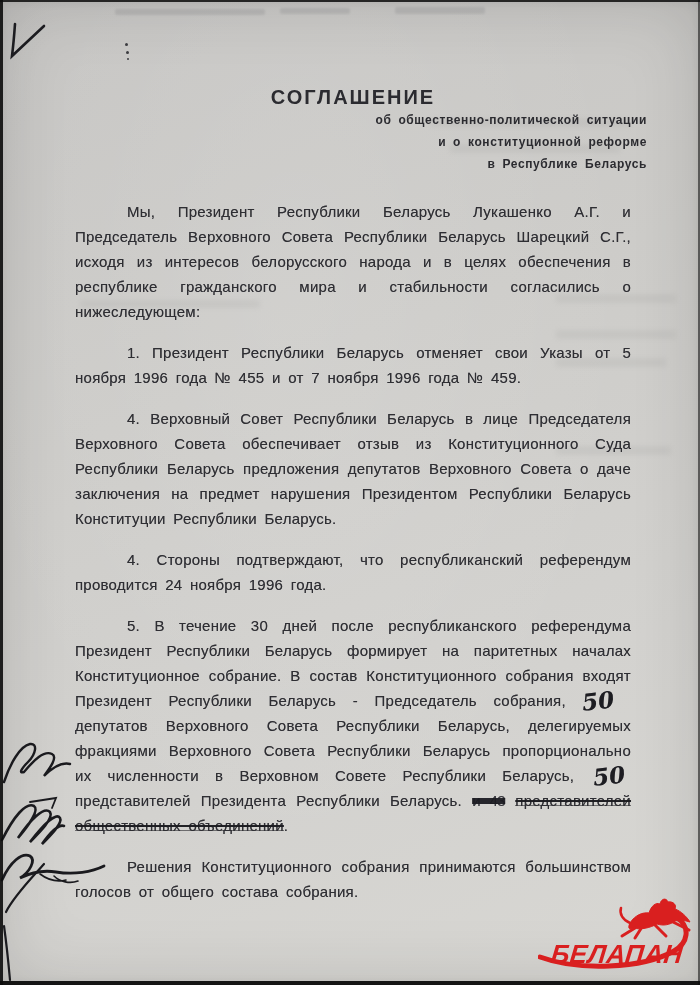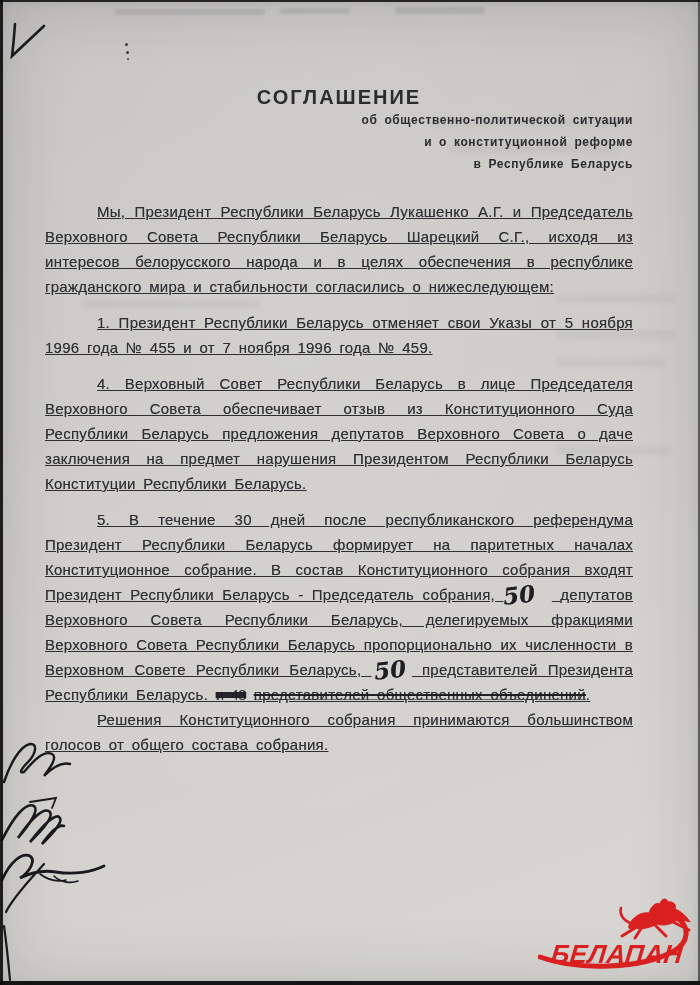--- a/index.html
+++ b/index.html
@@ -17,40 +17,39 @@
     color:#2e2e33;
   }
   
   .edge{position:absolute;background:#0c0c0c;z-index:9;}
   .edge.top{left:0;top:0;width:700px;height:2px;opacity:.85;}
   .edge.left{left:0;top:0;width:3px;height:985px;opacity:.9;}
   .edge.right{right:0;top:0;width:2px;height:985px;opacity:.55;}
   .edge.bottom{left:0;bottom:0;width:700px;height:4px;opacity:.95;}
 
   .content{
-    position:absolute;left:45px;top:86px;width:588px;
+    position:absolute;left:59px;top:86px;width:588px;
     filter:blur(0.25px);
   }
   .doc-title{
     text-align:center;font-weight:bold;
     font-size:20px;letter-spacing:2px;color:#2b2b30;
   }
   .doc-subtitle{
     text-align:right;font-weight:bold;
     font-size:12px;line-height:22px;letter-spacing:0.6px;color:#2b2b30;
   }
   .doc-subtitle .sub-line{word-spacing:3px;}
   p.body-par{
-    margin:0;margin-top:11px;
+    margin:16px;margin-top:11px;
     font-size:15px;line-height:25px;
     text-align:justify;
     text-indent:52px;
     word-spacing:3.2px;letter-spacing:0.25px;
     text-shadow:0 0 0.5px rgba(46,46,51,0.55);
-    text-decoration:underline;
   }
   p.body-par.first{margin-top:24px;}
   p.body-par.flush{margin-top:0;}
   .hw{
     font-family:"DejaVu Serif", serif;
     font-style:italic;font-weight:bold;
     font-size:23px;line-height:20px;
     display:inline-block;
     transform:rotate(-6deg);
     vertical-align:-3px;
@@ -121,20 +120,21 @@
     <div class="doc-subtitle">
       <div class="sub-line">об общественно-политической ситуации</div>
       <div class="sub-line">и о конституционной реформе</div>
       <div class="sub-line">в Республике Беларусь</div>
     </div>
 
     <p class="body-par first">Мы, Президент Республики Беларусь Лукашенко А.Г. и Председатель Верховного Совета Республики Беларусь Шарецкий С.Г., исходя из интересов белорусского народа и в целях обеспечения в республике гражданского мира и стабильности согласились о нижеследующем:</p>
 
     <p class="body-par">1. Президент Республики Беларусь отменяет свои Указы от 5 ноября 1996 года № 455 и от 7 ноября 1996 года № 459.</p>
     <p class="body-par">4. Верховный Совет Республики Беларусь в лице Председателя Верховного Совета обеспечивает отзыв из Конституционного Суда Республики Беларусь предложения депутатов Верховного Совета о даче заключения на предмет нарушения Президентом Республики Беларусь Конституции Республики Беларусь.</p>
+    <p class="body-par">4. Стороны подтверждают, что республиканский референдум проводится 24 ноября 1996 года.</p>
 
     <p class="body-par">
       <span>5. В течение 30 дней после республиканского референдума Президент Республики Беларусь формирует на паритетных началах Конституционное собрание. В состав Конституционного собрания входят Президент Республики Беларусь - Председатель собрания,</span>
       <span class="hw hw-a">50</span>
       <span>депутатов Верховного Совета Республики Беларусь, делегируемых фракциями Верховного Совета Республики Беларусь пропорционально их численности в Верховном Совете Республики Беларусь,</span>
       <span class="hw hw-b">50</span>
       <span>представителей Президента Республики Беларусь.</span>
       <span class="scribbled">и 43</span>
       <span class="struck">представителей общественных объединений</span><span>.</span>
     </p>

